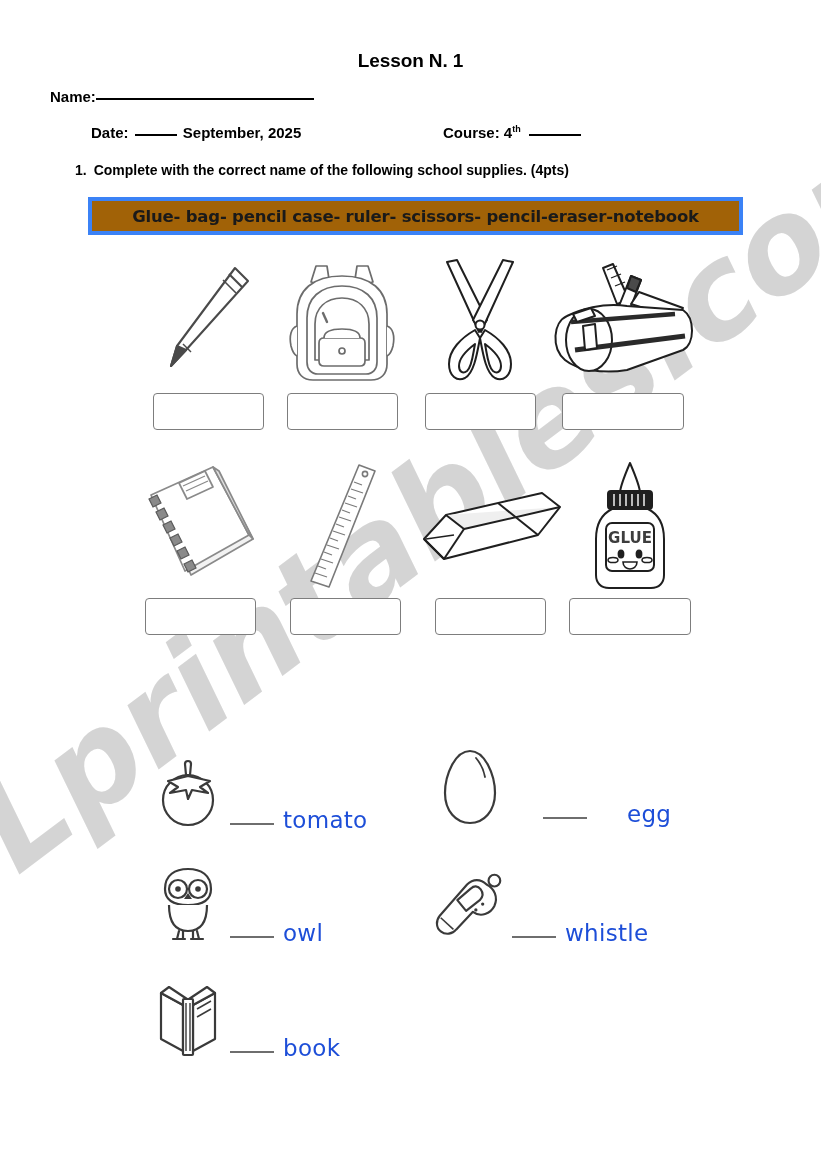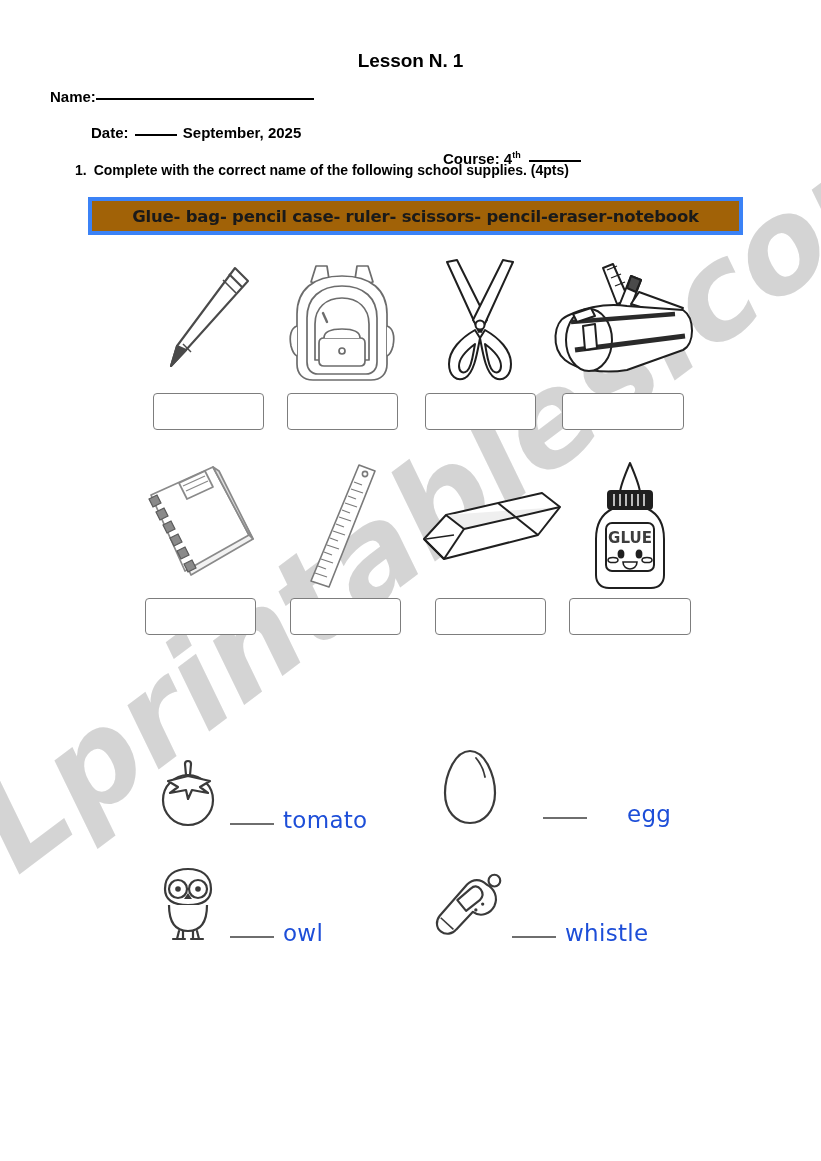--- a/index.html
+++ b/index.html
@@ -70,21 +70,20 @@
     margin-left: 41px;
   }
   .course-row {
     position: absolute;
     left: 443px;
     top: 124px;
     font-size: 15px;
     font-weight: bold;
     z-index: 10;
     white-space: nowrap;
-    margin-top: 26px;
   }
   .course-row sup {
     font-size: 9px;
     vertical-align: super;
   }
   .rule {
     display: inline-block;
     border-bottom: 2.2px solid #000;
     height: 1px;
     vertical-align: 2px;
@@ -488,17 +487,35 @@
               <circle cx="47" cy="44" r="1.7" fill="#3a3a3a" stroke="none"></circle>
             </g>
           </svg>
         </div>
         <span class="article-blank"></span>
         <span class="article-word">whistle</span>
       </div>
     </div>
 
     <div class="article-row">
+      <div class="article-item" style="left:148px; top:8px;">
+        <div class="article-art">
+          <svg width="70" height="76" viewBox="0 0 70 76">
+            <g fill="#ffffff" stroke="#3a3a3a" stroke-width="2.2" stroke-linejoin="round">
+              <path d="M8 10 L30 22 L30 68 L8 56 Z"></path>
+              <path d="M62 10 L40 22 L40 68 L62 56 Z"></path>
+              <path d="M8 10 L16 4 L34 16 L30 22 Z"></path>
+              <path d="M62 10 L54 4 L36 16 L40 22 Z"></path>
+              <rect x="30" y="16" width="10" height="56" rx="1"></rect>
+              <path d="M33 20 L33 68 M37 20 L37 68" stroke-width="1.4"></path>
+              <path d="M44 26 L58 18" stroke-width="1.6"></path>
+              <path d="M44 34 L58 26" stroke-width="1.6"></path>
+            </g>
+          </svg>
+        </div>
+        <span class="article-blank"></span>
+        <span class="article-word">book</span>
+      </div>
 
     </div>
   </div>
 
 </div>
 
 </body></html>

